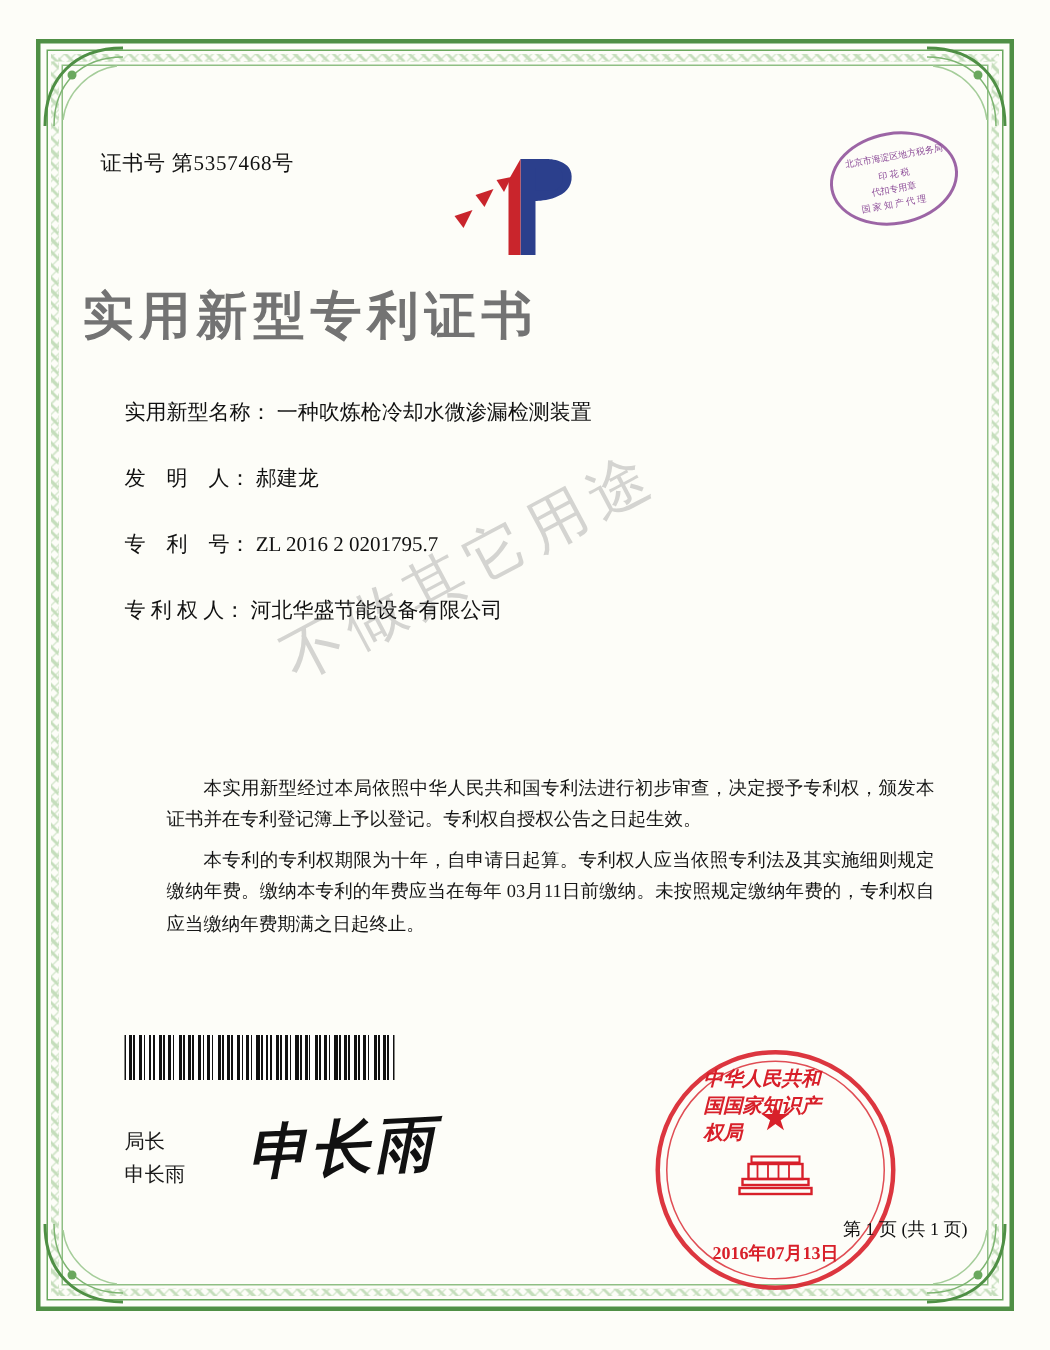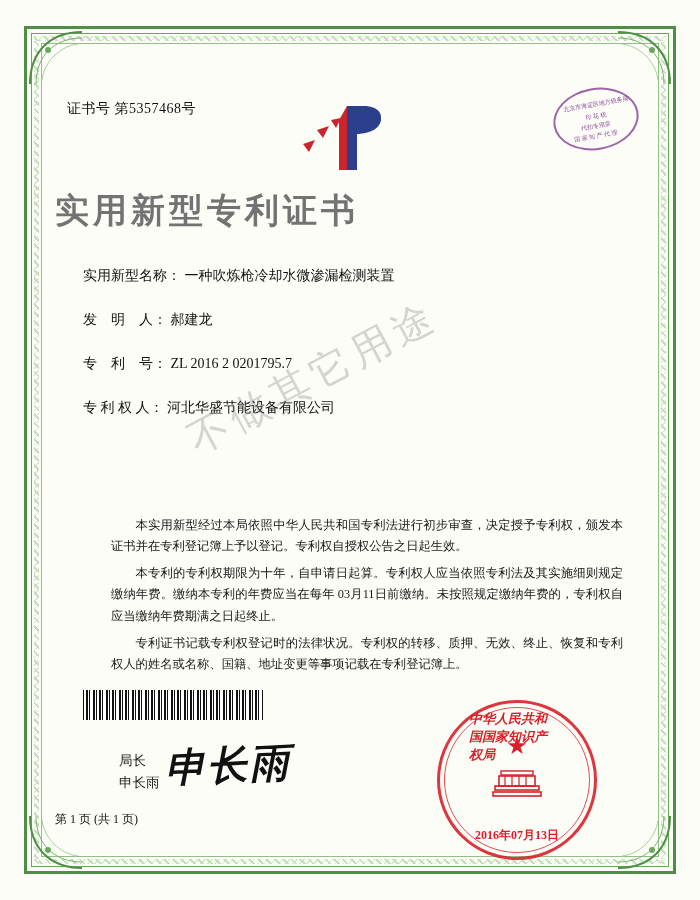--- a/index.html
+++ b/index.html
@@ -209,21 +209,20 @@
     );
   }
 
   
   .sign-block {
     position: absolute;
     left: 28px;
     top: 690px;
     font-size: 13.5px;
     line-height: 1.6;
-    margin-left: 36px;
   }
   .signature {
     position: absolute;
     left: 110px;
     top: 678px;
     font-size: 40px;
     font-family: "DejaVu Serif", serif;
     font-style: italic;
     font-weight: bold;
     color: #111;
@@ -296,21 +295,21 @@
     color: #d8202a;
     white-space: nowrap;
     font-weight: bold;
   }
 
   .page-footer {
     position: absolute;
     left: 0;
     right: 0;
     bottom: 12px;
-    text-align: left;
+    text-align: right;
     font-size: 12px;
     color: #111;
   }
 
   
   .watermark {
     position: absolute;
     left: 120px;
     top: 290px;
     font-size: 40px;
@@ -405,21 +404,20 @@
       </div>
       <div class="field-row">
         <span class="field-label">专 利 权 人：</span>
         <span class="field-value">河北华盛节能设备有限公司</span>
       </div>
     </div>
 
     <div class="body-text">
       <p>本实用新型经过本局依照中华人民共和国专利法进行初步审查，决定授予专利权，颁发本证书并在专利登记簿上予以登记。专利权自授权公告之日起生效。</p>
       <p>本专利的专利权期限为十年，自申请日起算。专利权人应当依照专利法及其实施细则规定缴纳年费。缴纳本专利的年费应当在每年 03月11日前缴纳。未按照规定缴纳年费的，专利权自应当缴纳年费期满之日起终止。</p>
-      <p>专利证书记载专利权登记时的法律状况。专利权的转移、质押、无效、终止、恢复和专利权人的姓名或名称、国籍、地址变更等事项记载在专利登记簿上。</p>
     </div>
 
     <div class="watermark">不做其它用途</div>
 
     <div class="barcode"></div>
 
     <div class="sign-block">
       <div>局长</div>
       <div>申长雨</div>
     </div>

